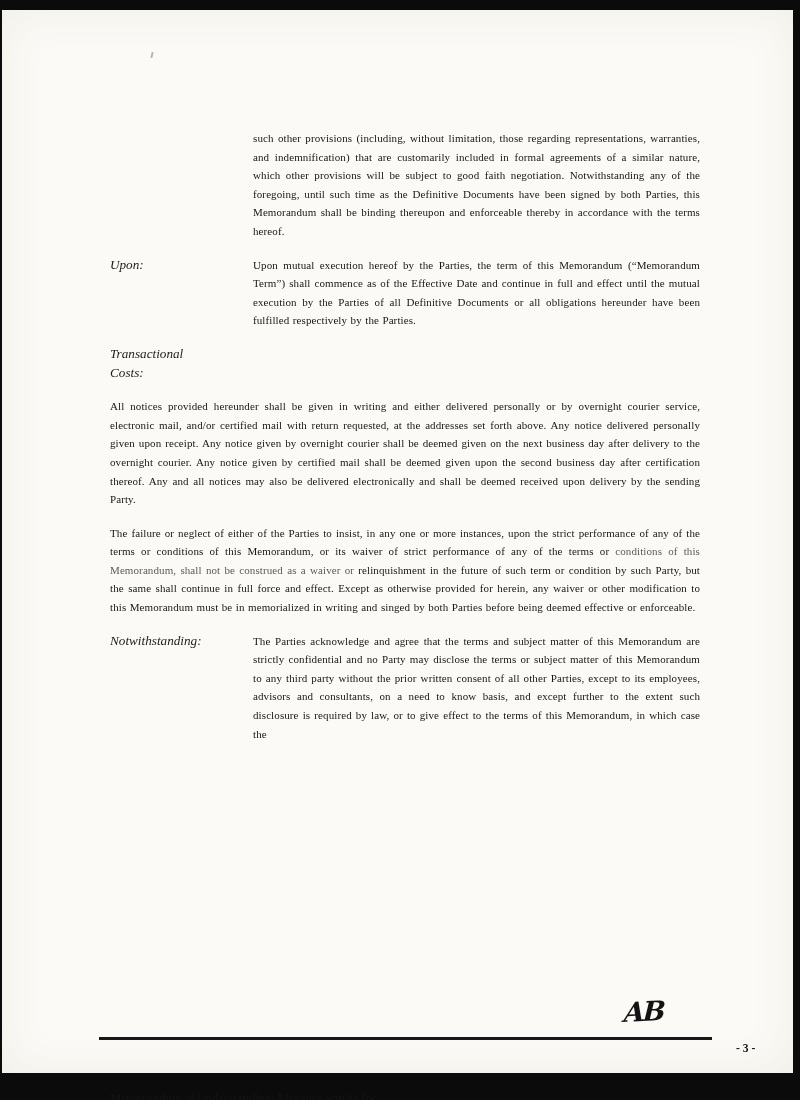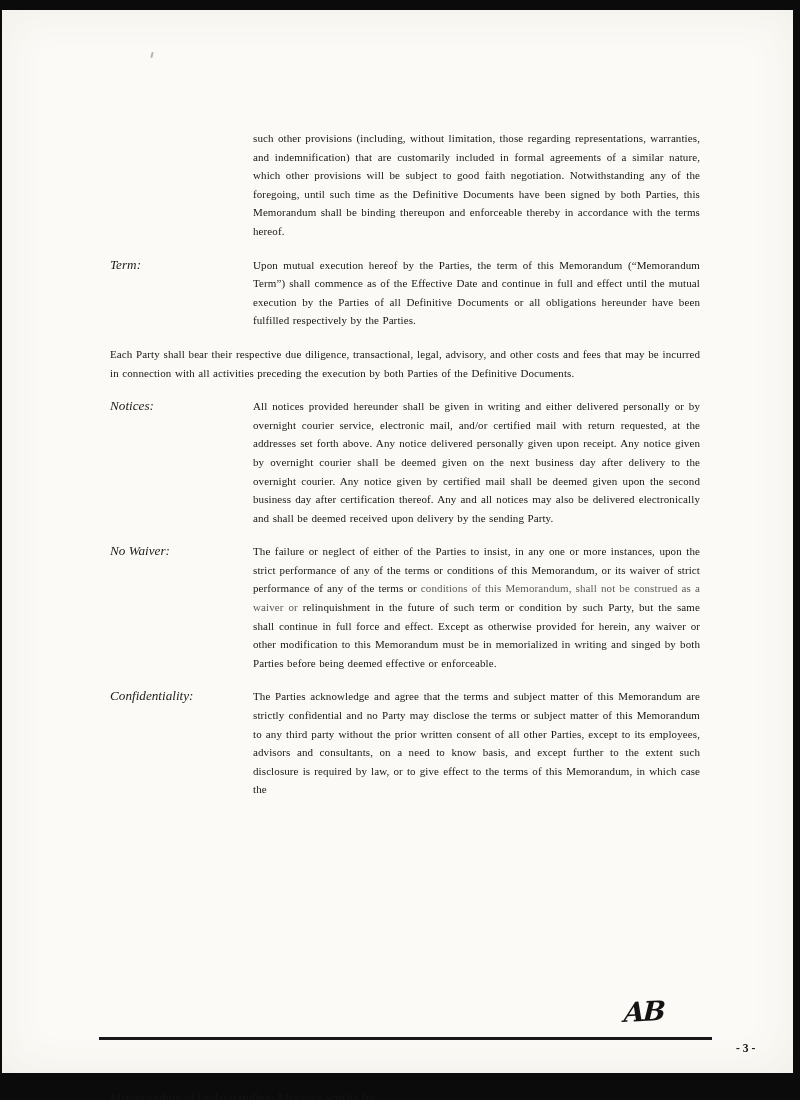--- a/index.html
+++ b/index.html
@@ -74,40 +74,38 @@
 </div>
 
 <div class="content">
   <div>
   <div class="section">
     <div class="label"></div>
     <div class="bodytext"><span>such other provisions (including, without limitation, those regarding representations, warranties, and indemnification) that are customarily included in formal agreements of a similar nature, which other provisions will be subject to good faith negotiation. Notwithstanding any of the foregoing, until such time as the Definitive Documents have been signed by both Parties, this Memorandum shall be binding thereupon and enforceable thereby in accordance with the terms hereof.</span></div>
   </div>
 
   <div class="section">
-    <div class="label">Term:</div>
+    <div class="label">Upon:</div>
     <div class="bodytext"><span>Upon mutual execution hereof by the Parties, the term of this Memorandum (</span><span class="run-bold">“Memorandum Term”</span><span>) shall commence as of the Effective Date and continue in full and effect until the mutual execution by the Parties of all Definitive Documents or all obligations hereunder have been fulfilled respectively by the Parties.</span></div>
   </div>
 
   <div class="section">
-    <div class="bodytext"><span>Each Party shall bear their respective due diligence, transactional, legal, advisory, and other costs and fees that may be incurred in connection with all activities preceding the execution by both Parties of the Definitive Documents.</span></div>
+    <div class="label">Transactional Costs:</div>
   </div>
 
   <div class="section">
-    <div class="label">Notices:</div>
     <div class="bodytext"><span>All notices provided hereunder shall be given in writing and either delivered personally or by overnight courier service, electronic mail, and/or certified mail with return requested, at the addresses set forth above. Any notice delivered personally given upon receipt. Any notice given by overnight courier shall be deemed given on the next business day after delivery to the overnight courier. Any notice given by certified mail shall be deemed given upon the second business day after certification thereof. Any and all notices may also be delivered electronically and shall be deemed received upon delivery by the sending Party.</span></div>
   </div>
 
   <div class="section">
-    <div class="label">No Waiver:</div>
     <div class="bodytext"><span>The failure or neglect of either of the Parties to insist, in any one or more instances, upon the strict performance of any of the terms or conditions of this Memorandum, or its waiver of strict performance of any of the terms or </span><span class="run-faded">conditions of this Memorandum, shall not be construed as a waiver or </span><span>relinquishment in the future of such term or condition by such Party, but the same shall continue in full force and effect. Except as otherwise provided for herein, any waiver or other modification to this Memorandum must be in memorialized in writing and singed by both Parties before being deemed effective or enforceable.</span></div>
   </div>
 
   <div class="section">
-    <div class="label">Confidentiality:</div>
+    <div class="label">Notwithstanding:</div>
     <div class="bodytext"><span>The Parties acknowledge and agree that the terms and subject matter of this Memorandum are strictly confidential and no Party may disclose the terms or subject matter of this Memorandum to any third party without the prior written consent of all other Parties, except to its employees, advisors and consultants, on a need to know basis, and except further to the extent such disclosure is required by law, or to give effect to the terms of this Memorandum, in which case the</span></div>
   </div>
 </div>
 </div>
 
 <div class="initials">AB</div>
 
 <div class="footer-divider"></div>
 
 <div class="footer-title">Memorandum of Understanding: Elegance Spirits Inc.</div>

